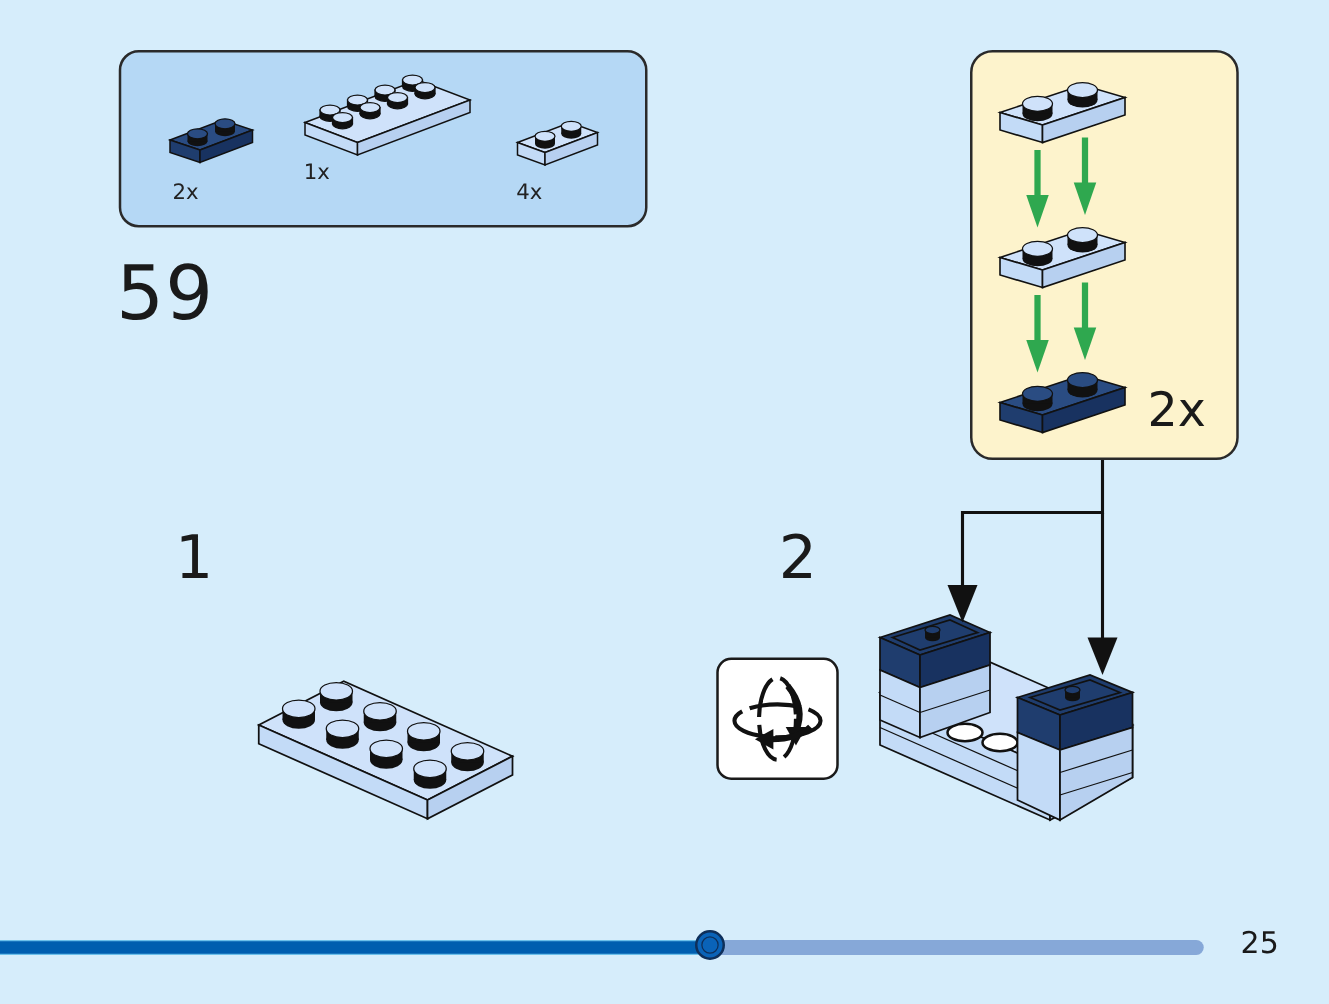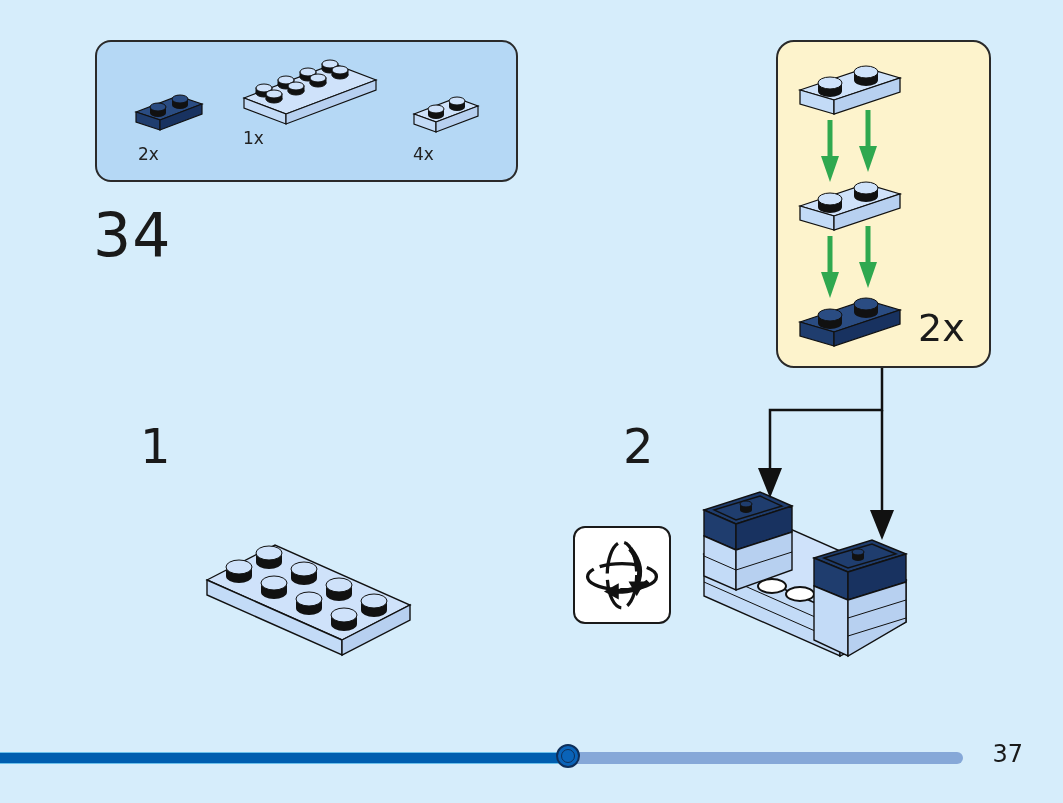--- a/index.html
+++ b/index.html
@@ -128,21 +128,21 @@
       <ellipse cx="26" cy="17" rx="8" ry="4" fill="#cfe2fa" stroke="#111"></ellipse>
   </g>
   <g>
     <ellipse cx="47" cy="15" rx="8" ry="4" fill="#111"></ellipse>
       <rect x="39" y="9" width="16" height="6" fill="#111"></rect>
       <ellipse cx="47" cy="9" rx="8" ry="4" fill="#cfe2fa" stroke="#111"></ellipse>
   </g>
 </svg>
 <div class="abs qty" style="left:413px;top:144px">4x</div>
 
-<div class="abs step-num-big" style="left:93px;top:200px">34</div>
+<div class="abs step-num-big" style="left:93px;top:200px">59</div>
 
 <div class="abs step-num" style="left:140px;top:418px">1</div>
 <svg style="left:205px;top:535px" width="210" height="125">
   <polygon points="2,45 70,10 205,70 137,105" fill="#cfe2fa" stroke="#111" stroke-width="1.4"></polygon>
   <polygon points="2,45 137,105 137,120 2,60" fill="#c3dbf7" stroke="#111" stroke-width="1.4"></polygon>
   <polygon points="137,105 205,70 205,85 137,120" fill="#b7d0f0" stroke="#111" stroke-width="1.4"></polygon>
   <g id="studs-big">
       <g>
         <ellipse cx="64" cy="27" rx="13" ry="7" fill="#111"></ellipse>
     <rect x="51" y="18" width="26" height="9" fill="#111"></rect>
@@ -306,13 +306,13 @@
     <ellipse cx="70" cy="244" rx="12" ry="6" fill="#2a4c82" stroke="#111"></ellipse>
         </g>
       </g>
     </g>
 </svg>
 <div class="abs callout-qty" style="left:918px;top:306px">2x</div>
 
 <div class="abs progress-track"></div>
 <div class="abs progress-fill" id="pfill" style="width: 568.17px;"></div>
 <div class="abs progress-knob" id="pknob" style="left: 556.17px;"></div>
-<div class="abs page-num">37</div>
+<div class="abs page-num">25</div>
 
 </body></html>

